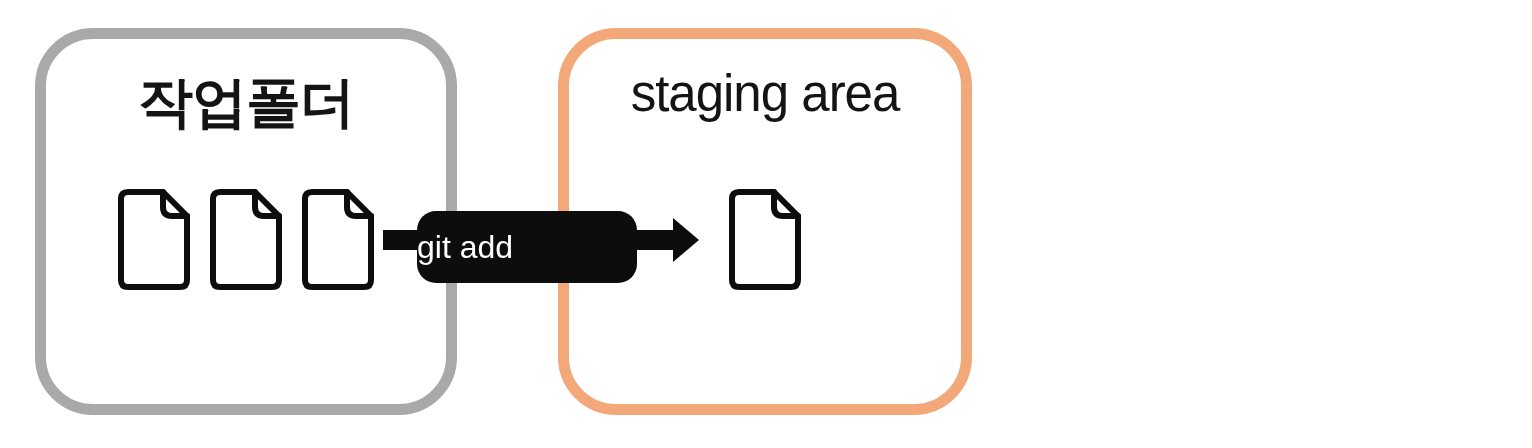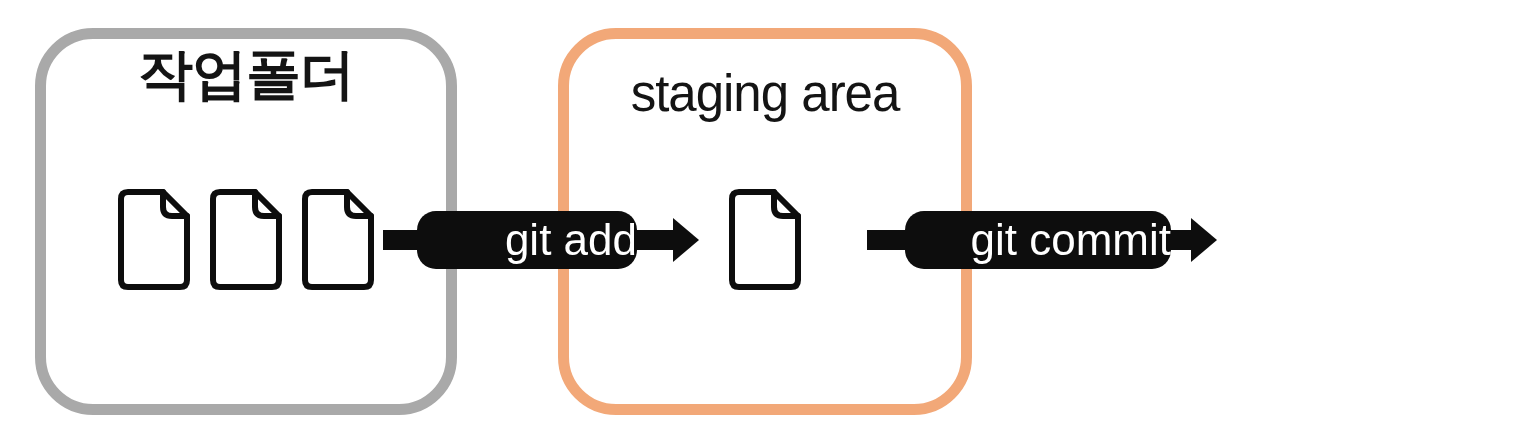--- a/index.html
+++ b/index.html
@@ -27,21 +27,21 @@
   .box-title {
     position: absolute;
     top: 22px; left: 0; right: 0;
     text-align: center;
     font-size: 51px;
     line-height: 1.3;
     color: #141414;
     letter-spacing: -1px;
     white-space: nowrap;
   }
-  .box-title.ko { font-weight: 700; font-size: 55px; top: 0; }
+  .box-title.ko { font-weight: 700; font-size: 55px; top: 28px; }
   .docs {
     position: absolute;
     top: 149px; left: 0; right: 0;
     display: flex;
     justify-content: center;
     gap: 18px;
   }
   .arrow { position: absolute; top: 205px; height: 70px; z-index: 2; }
   .arrow-add    { left: 383px; width: 312px; }
   .arrow-commit { left: 867px; width: 350px; }
@@ -59,28 +59,28 @@
     width: 0; height: 0;
     border-top: 22px solid transparent;
     border-bottom: 22px solid transparent;
     border-left: 26px solid #0d0d0d;
   }
   .arrow-add .head    { left: 290px; }
   .arrow-commit .head { left: 324px; }
   .pill {
     position: absolute;
     top: 6px;
-    height: 58px;
+    height: 72px;
     background: #0d0d0d;
     border-radius: 19px;
     color: #ffffff;
     display: flex;
     align-items: center;
-    justify-content: flex-end;
-    font-size: 44px;
+    justify-content: flex-start;
+    font-size: 32px;
     white-space: nowrap;
   }
   .arrow-add .pill    { left: 34px; width: 220px; }
   .arrow-commit .pill { left: 38px; width: 266px; }
   .doc-icon { display: block; }
 </style>
 </head>
 <body>
 
 <div class="canvas">
@@ -117,21 +117,14 @@
 
 
   <div class="arrow arrow-add">
     <div class="shaft"></div>
     <div class="head"></div>
     <div class="pill">
       <span>git add</span>
     </div>
   </div>
 
-  <div class="arrow arrow-commit">
-    <div class="shaft"></div>
-    <div class="head"></div>
-    <div class="pill">
-      <span>git commit</span>
-    </div>
-  </div>
 
 </div>
 
 </body></html>

